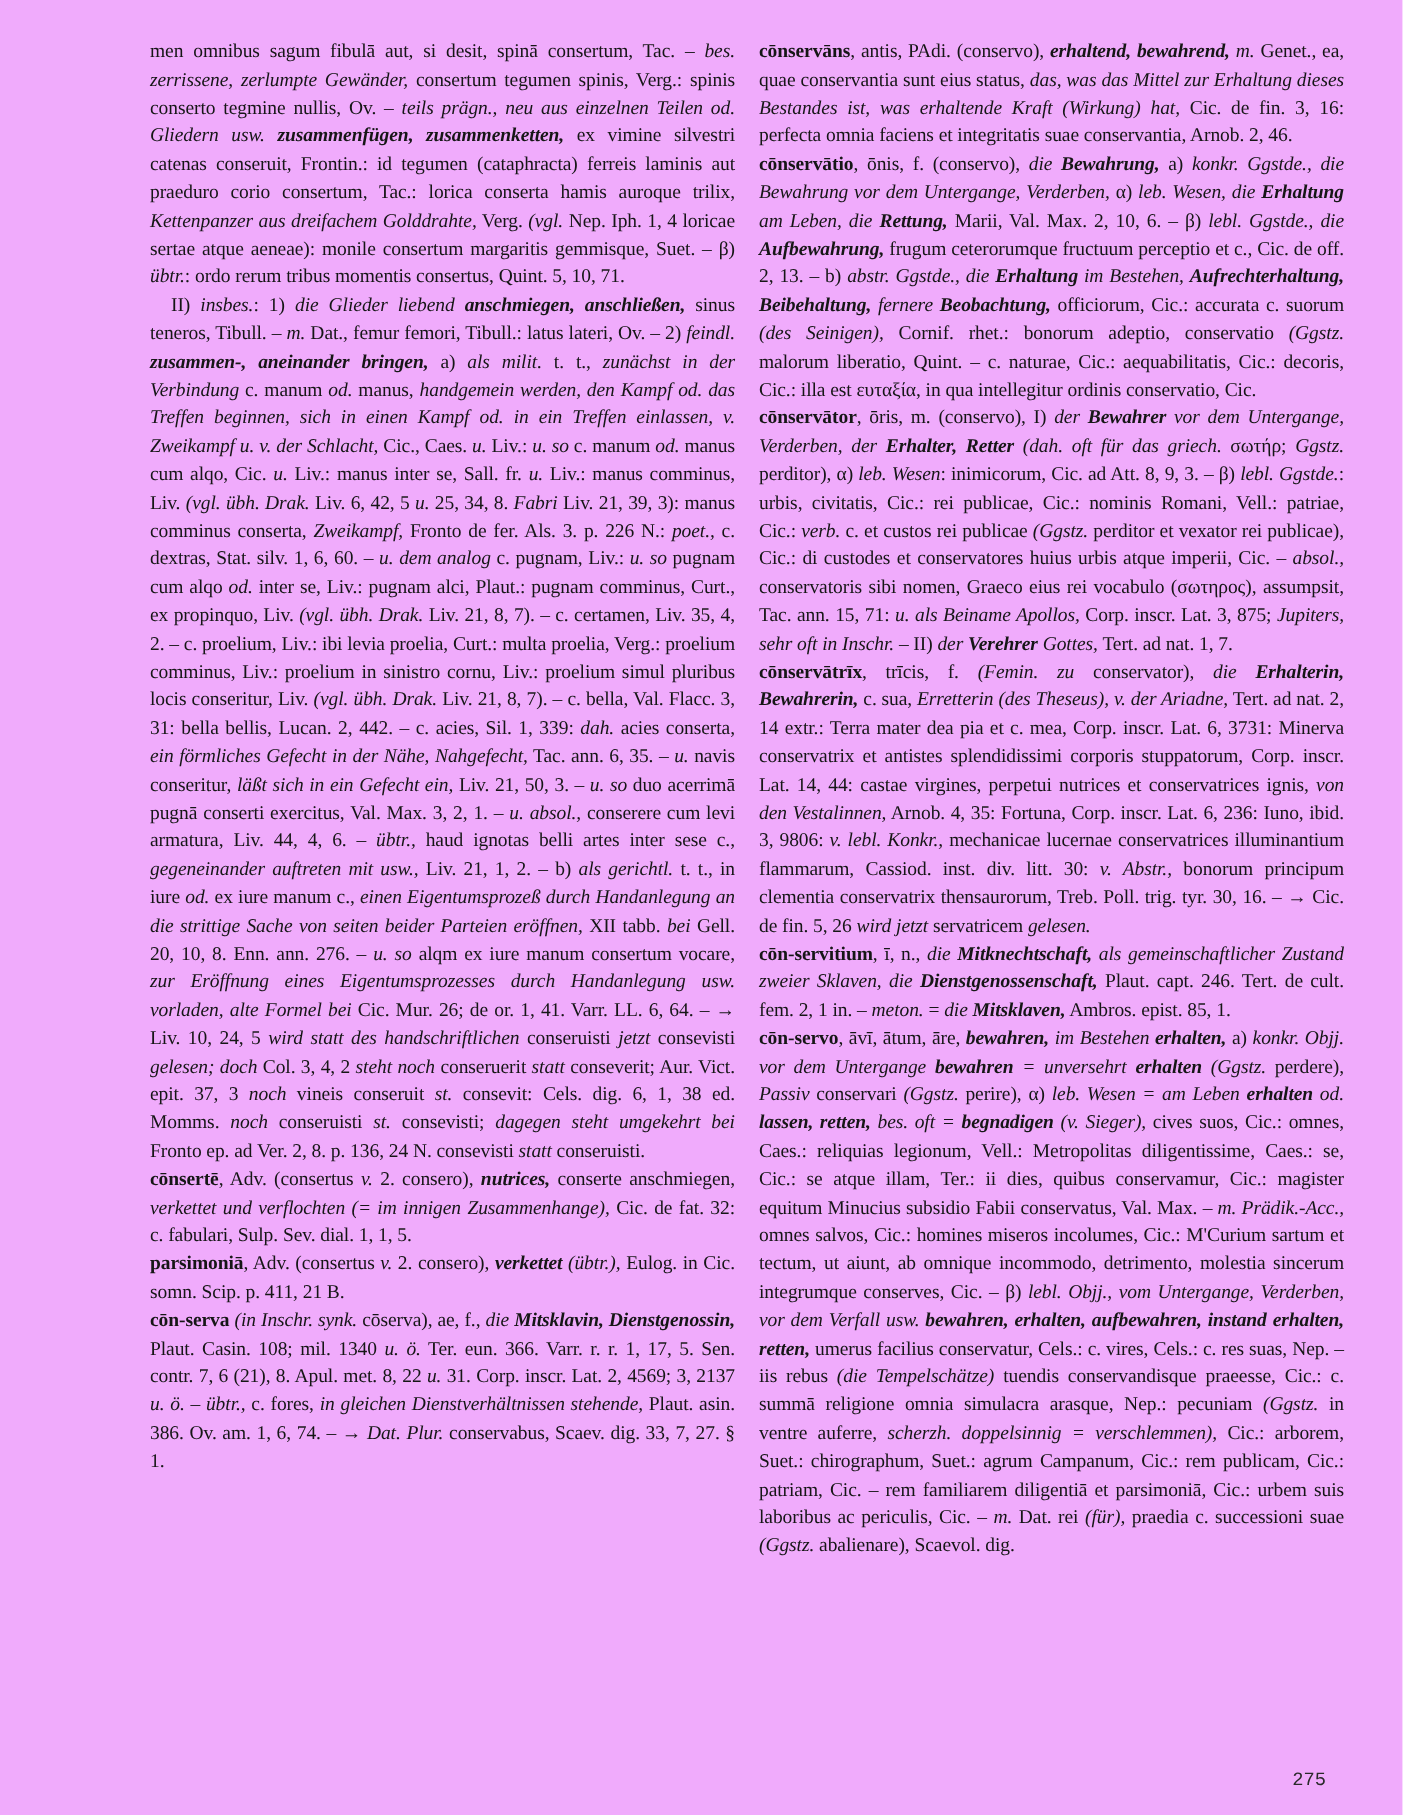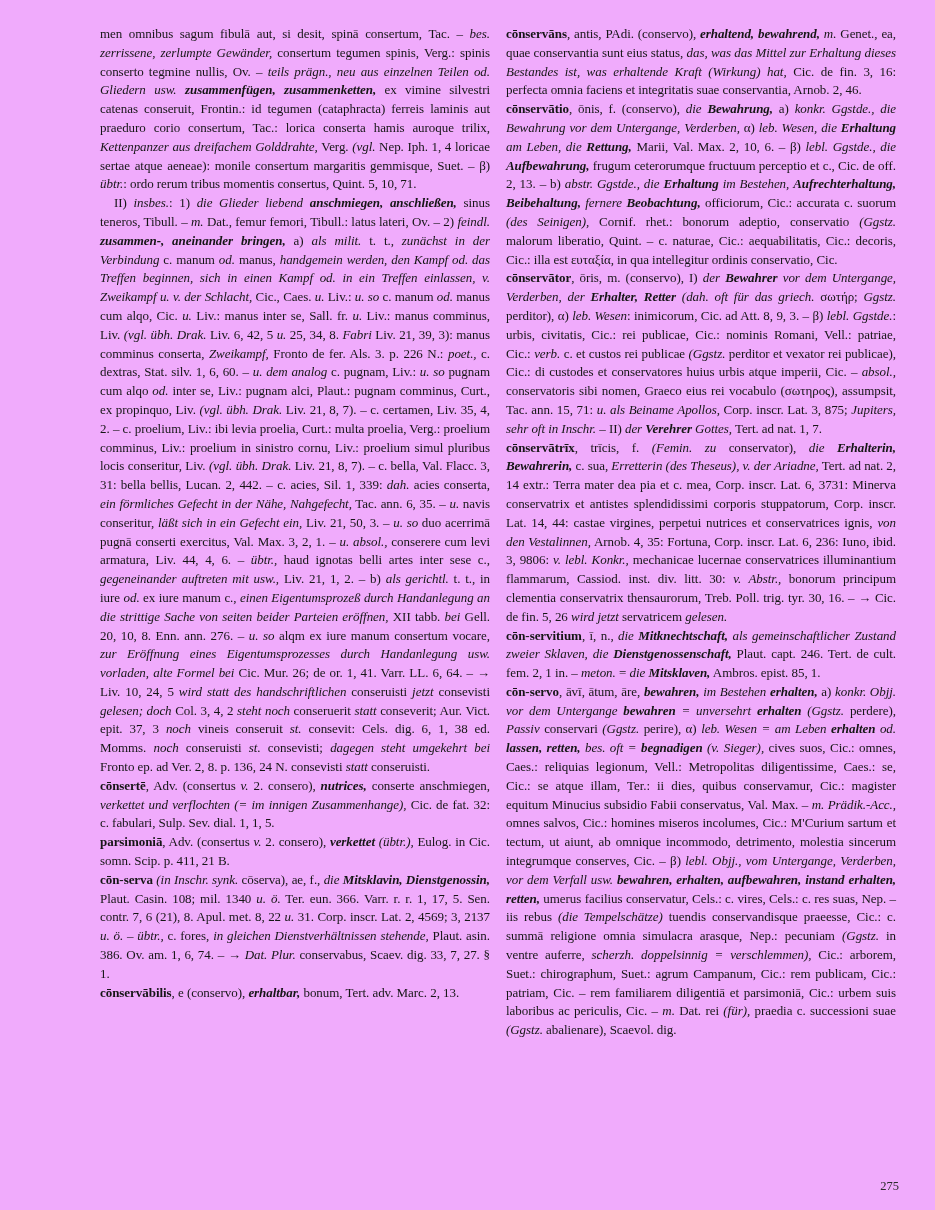--- a/index.html
+++ b/index.html
@@ -27,38 +27,38 @@
     text-align: justify;
     letter-spacing: -0.05px;
   }
   .para { margin: 0; }
   .para.indent { text-indent: 14px; }
   .hw { font-weight: bold; }
   .it { font-style: italic; }
   .bi { font-weight: bold; font-style: italic; }
   .page-number {
     position: absolute;
-    right: 36px;
+    right: 51px;
     bottom: 16px;
     font-size: 12.5px;
     color: #2a2a2a;
+    font-family: Liberation Mono, monospace;
   }
 </style>
 </head>
 <body>
 
 <div class="page">
   <div class="columns">
     <div class="col">
         <p class="para"><span>men omnibus sagum fibulā aut, si desit, spinā consertum, Tac. – </span><span class="it">bes. zerrissene, zerlumpte Gewänder,</span><span> consertum tegumen spinis, Verg.: spinis conserto tegmine nullis, Ov. – </span><span class="it">teils prägn., neu aus einzelnen Teilen od. Gliedern usw. </span><span class="bi">zusammenfügen, zusammenketten,</span><span> ex vimine silvestri catenas conseruit, Frontin.: id tegumen (cataphracta) ferreis laminis aut praeduro corio consertum, Tac.: lorica conserta hamis auroque trilix, </span><span class="it">Kettenpanzer aus dreifachem Golddrahte,</span><span> Verg. </span><span class="it">(vgl.</span><span> Nep. Iph. 1, 4 loricae sertae atque aeneae): monile consertum margaritis gemmisque, Suet. – β) </span><span class="it">übtr.</span><span>: ordo rerum tribus momentis consertus, Quint. 5, 10, 71.</span></p>
         <p class="para indent"><span>II) </span><span class="it">insbes.</span><span>: 1) </span><span class="it">die Glieder liebend </span><span class="bi">anschmiegen, anschließen,</span><span> sinus teneros, Tibull. – </span><span class="it">m.</span><span> Dat., femur femori, Tibull.: latus lateri, Ov. – 2) </span><span class="it">feindl. </span><span class="bi">zusammen-, aneinander bringen,</span><span> a) </span><span class="it">als milit.</span><span> t. t., </span><span class="it">zunächst in der Verbindung</span><span> c. manum </span><span class="it">od.</span><span> manus, </span><span class="it">handgemein werden, den Kampf od. das Treffen beginnen, sich in einen Kampf od. in ein Treffen einlassen, v. Zweikampf u. v. der Schlacht,</span><span> Cic., Caes. </span><span class="it">u.</span><span> Liv.: </span><span class="it">u. so</span><span> c. manum </span><span class="it">od.</span><span> manus cum alqo, Cic. </span><span class="it">u.</span><span> Liv.: manus inter se, Sall. fr. </span><span class="it">u.</span><span> Liv.: manus comminus, Liv. </span><span class="it">(vgl. übh. Drak.</span><span> Liv. 6, 42, 5 </span><span class="it">u.</span><span> 25, 34, 8. </span><span class="it">Fabri</span><span> Liv. 21, 39, 3): manus comminus conserta, </span><span class="it">Zweikampf,</span><span> Fronto de fer. Als. 3. p. 226 N.: </span><span class="it">poet.,</span><span> c. dextras, Stat. silv. 1, 6, 60. – </span><span class="it">u. dem analog</span><span> c. pugnam, Liv.: </span><span class="it">u. so</span><span> pugnam cum alqo </span><span class="it">od.</span><span> inter se, Liv.: pugnam alci, Plaut.: pugnam comminus, Curt., ex propinquo, Liv. </span><span class="it">(vgl. übh. Drak.</span><span> Liv. 21, 8, 7). – c. certamen, Liv. 35, 4, 2. – c. proelium, Liv.: ibi levia proelia, Curt.: multa proelia, Verg.: proelium comminus, Liv.: proelium in sinistro cornu, Liv.: proelium simul pluribus locis conseritur, Liv. </span><span class="it">(vgl. übh. Drak.</span><span> Liv. 21, 8, 7). – c. bella, Val. Flacc. 3, 31: bella bellis, Lucan. 2, 442. – c. acies, Sil. 1, 339: </span><span class="it">dah.</span><span> acies conserta, </span><span class="it">ein förmliches Gefecht in der Nähe, Nahgefecht,</span><span> Tac. ann. 6, 35. – </span><span class="it">u.</span><span> navis conseritur, </span><span class="it">läßt sich in ein Gefecht ein,</span><span> Liv. 21, 50, 3. – </span><span class="it">u. so</span><span> duo acerrimā pugnā conserti exercitus, Val. Max. 3, 2, 1. – </span><span class="it">u. absol.,</span><span> conserere cum levi armatura, Liv. 44, 4, 6. – </span><span class="it">übtr.,</span><span> haud ignotas belli artes inter sese c., </span><span class="it">gegeneinander auftreten mit usw.,</span><span> Liv. 21, 1, 2. – b) </span><span class="it">als gerichtl.</span><span> t. t., in iure </span><span class="it">od.</span><span> ex iure manum c., </span><span class="it">einen Eigentumsprozeß durch Handanlegung an die strittige Sache von seiten beider Parteien eröffnen,</span><span> XII tabb. </span><span class="it">bei</span><span> Gell. 20, 10, 8. Enn. ann. 276. – </span><span class="it">u. so</span><span> alqm ex iure manum consertum vocare, </span><span class="it">zur Eröffnung eines Eigentumsprozesses durch Handanlegung usw. vorladen, alte Formel bei</span><span> Cic. Mur. 26; de or. 1, 41. Varr. LL. 6, 64. – → Liv. 10, 24, 5 </span><span class="it">wird statt des handschriftlichen</span><span> conseruisti </span><span class="it">jetzt</span><span> consevisti </span><span class="it">gelesen; doch</span><span> Col. 3, 4, 2 </span><span class="it">steht noch</span><span> conseruerit </span><span class="it">statt</span><span> conseverit; Aur. Vict. epit. 37, 3 </span><span class="it">noch</span><span> vineis conseruit </span><span class="it">st.</span><span> consevit: Cels. dig. 6, 1, 38 ed. Momms. </span><span class="it">noch</span><span> conseruisti </span><span class="it">st.</span><span> consevisti; </span><span class="it">dagegen steht umgekehrt bei</span><span> Fronto ep. ad Ver. 2, 8. p. 136, 24 N. consevisti </span><span class="it">statt</span><span> conseruisti.</span></p>
         <p class="para"><span class="hw">cōnsertē</span><span>, Adv. (consertus </span><span class="it">v.</span><span> 2. consero), </span><span class="bi">nutrices,</span><span> conserte anschmiegen, </span><span class="it">verkettet und verflochten (= im innigen Zusammenhange),</span><span> Cic. de fat. 32: c. fabulari, Sulp. Sev. dial. 1, 1, 5.</span></p>
         <p class="para"><span class="hw">parsimoniā</span><span>, Adv. (consertus </span><span class="it">v.</span><span> 2. consero), </span><span class="bi">verkettet</span><span class="it"> (übtr.),</span><span> Eulog. in Cic. somn. Scip. p. 411, 21 B.</span></p>
         <p class="para"><span class="hw">cōn-serva</span><span> </span><span class="it">(in Inschr. synk.</span><span> cōserva), ae, f., </span><span class="it">die </span><span class="bi">Mitsklavin, Dienstgenossin,</span><span> Plaut. Casin. 108; mil. 1340 </span><span class="it">u. ö.</span><span> Ter. eun. 366. Varr. r. r. 1, 17, 5. Sen. contr. 7, 6 (21), 8. Apul. met. 8, 22 </span><span class="it">u.</span><span> 31. Corp. inscr. Lat. 2, 4569; 3, 2137 </span><span class="it">u. ö.</span><span> – </span><span class="it">übtr.,</span><span> c. fores, </span><span class="it">in gleichen Dienstverhältnissen stehende,</span><span> Plaut. asin. 386. Ov. am. 1, 6, 74. – → </span><span class="it">Dat. Plur.</span><span> conservabus, Scaev. dig. 33, 7, 27. § 1.</span></p>
-        <p class="para"><span class="hw">cōnservābilis</span><span>, e (conservo), </span><span class="bi">erhaltbar,</span><span> bonum, Tert. adv. Marc. 2, 13.</span></p>
       </div>
     <div class="col">
         <p class="para"><span class="hw">cōnservāns</span><span>, antis, PAdi. (conservo), </span><span class="bi">erhaltend, bewahrend,</span><span> </span><span class="it">m.</span><span> Genet., ea, quae conservantia sunt eius status, </span><span class="it">das, was das Mittel zur Erhaltung dieses Bestandes ist, was erhaltende Kraft (Wirkung) hat,</span><span> Cic. de fin. 3, 16: perfecta omnia faciens et integritatis suae conservantia, Arnob. 2, 46.</span></p>
         <p class="para"><span class="hw">cōnservātio</span><span>, ōnis, f. (conservo), </span><span class="it">die </span><span class="bi">Bewahrung,</span><span> a) </span><span class="it">konkr. Ggstde., die Bewahrung vor dem Untergange, Verderben,</span><span> α) </span><span class="it">leb. Wesen, die </span><span class="bi">Erhaltung</span><span class="it"> am Leben, die </span><span class="bi">Rettung,</span><span> Marii, Val. Max. 2, 10, 6. – β) </span><span class="it">lebl. Ggstde., die </span><span class="bi">Aufbewahrung,</span><span> frugum ceterorumque fructuum perceptio et c., Cic. de off. 2, 13. – b) </span><span class="it">abstr. Ggstde., die </span><span class="bi">Erhaltung</span><span class="it"> im Bestehen, </span><span class="bi">Aufrechterhaltung, Beibehaltung,</span><span class="it"> fernere </span><span class="bi">Beobachtung,</span><span> officiorum, Cic.: accurata c. suorum </span><span class="it">(des Seinigen),</span><span> Cornif. rhet.: bonorum adeptio, conservatio </span><span class="it">(Ggstz.</span><span> malorum liberatio, Quint. – c. naturae, Cic.: aequabilitatis, Cic.: decoris, Cic.: illa est ευταξία, in qua intellegitur ordinis conservatio, Cic.</span></p>
         <p class="para"><span class="hw">cōnservātor</span><span>, ōris, m. (conservo), I) </span><span class="it">der </span><span class="bi">Bewahrer</span><span class="it"> vor dem Untergange, Verderben, der </span><span class="bi">Erhalter, Retter</span><span class="it"> (dah. oft für das griech.</span><span> σωτήρ; </span><span class="it">Ggstz.</span><span> perditor), α) </span><span class="it">leb. Wesen</span><span>: inimicorum, Cic. ad Att. 8, 9, 3. – β) </span><span class="it">lebl. Ggstde.</span><span>: urbis, civitatis, Cic.: rei publicae, Cic.: nominis Romani, Vell.: patriae, Cic.: </span><span class="it">verb.</span><span> c. et custos rei publicae </span><span class="it">(Ggstz.</span><span> perditor et vexator rei publicae), Cic.: di custodes et conservatores huius urbis atque imperii, Cic. – </span><span class="it">absol.,</span><span> conservatoris sibi nomen, Graeco eius rei vocabulo (σωτηρος), assumpsit, Tac. ann. 15, 71: </span><span class="it">u. als Beiname Apollos,</span><span> Corp. inscr. Lat. 3, 875; </span><span class="it">Jupiters, sehr oft in Inschr.</span><span> – II) </span><span class="it">der </span><span class="bi">Verehrer</span><span class="it"> Gottes,</span><span> Tert. ad nat. 1, 7.</span></p>
         <p class="para"><span class="hw">cōnservātrīx</span><span>, trīcis, f. </span><span class="it">(Femin. zu</span><span> conservator), </span><span class="it">die </span><span class="bi">Erhalterin, Bewahrerin,</span><span> c. sua, </span><span class="it">Erretterin (des Theseus), v. der Ariadne,</span><span> Tert. ad nat. 2, 14 extr.: Terra mater dea pia et c. mea, Corp. inscr. Lat. 6, 3731: Minerva conservatrix et antistes splendidissimi corporis stuppatorum, Corp. inscr. Lat. 14, 44: castae virgines, perpetui nutrices et conservatrices ignis, </span><span class="it">von den Vestalinnen,</span><span> Arnob. 4, 35: Fortuna, Corp. inscr. Lat. 6, 236: Iuno, ibid. 3, 9806: </span><span class="it">v. lebl. Konkr.,</span><span> mechanicae lucernae conservatrices illuminantium flammarum, Cassiod. inst. div. litt. 30: </span><span class="it">v. Abstr.,</span><span> bonorum principum clementia conservatrix thensaurorum, Treb. Poll. trig. tyr. 30, 16. – → Cic. de fin. 5, 26 </span><span class="it">wird jetzt</span><span> servatricem </span><span class="it">gelesen.</span></p>
         <p class="para"><span class="hw">cōn-servitium</span><span>, ī, n., </span><span class="it">die </span><span class="bi">Mitknechtschaft,</span><span class="it"> als gemeinschaftlicher Zustand zweier Sklaven, die </span><span class="bi">Dienstgenossenschaft,</span><span> Plaut. capt. 246. Tert. de cult. fem. 2, 1 in. – </span><span class="it">meton.</span><span> = </span><span class="it">die </span><span class="bi">Mitsklaven,</span><span> Ambros. epist. 85, 1.</span></p>
         <p class="para"><span class="hw">cōn-servo</span><span>, āvī, ātum, āre, </span><span class="bi">bewahren,</span><span class="it"> im Bestehen </span><span class="bi">erhalten,</span><span> a) </span><span class="it">konkr. Objj. vor dem Untergange </span><span class="bi">bewahren</span><span class="it"> = unversehrt </span><span class="bi">erhalten</span><span class="it"> (Ggstz.</span><span> perdere), </span><span class="it">Passiv</span><span> conservari </span><span class="it">(Ggstz.</span><span> perire), α) </span><span class="it">leb. Wesen = am Leben </span><span class="bi">erhalten</span><span class="it"> od. </span><span class="bi">lassen, retten,</span><span class="it"> bes. oft = </span><span class="bi">begnadigen</span><span class="it"> (v. Sieger),</span><span> cives suos, Cic.: omnes, Caes.: reliquias legionum, Vell.: Metropolitas diligentissime, Caes.: se, Cic.: se atque illam, Ter.: ii dies, quibus conservamur, Cic.: magister equitum Minucius subsidio Fabii conservatus, Val. Max. – </span><span class="it">m. Prädik.-Acc.,</span><span> omnes salvos, Cic.: homines miseros incolumes, Cic.: M'Curium sartum et tectum, ut aiunt, ab omnique incommodo, detrimento, molestia sincerum integrumque conserves, Cic. – β) </span><span class="it">lebl. Objj., vom Untergange, Verderben, vor dem Verfall usw. </span><span class="bi">bewahren, erhalten, aufbewahren, instand erhalten, retten,</span><span> umerus facilius conservatur, Cels.: c. vires, Cels.: c. res suas, Nep. – iis rebus </span><span class="it">(die Tempelschätze)</span><span> tuendis conservandisque praeesse, Cic.: c. summā religione omnia simulacra arasque, Nep.: pecuniam </span><span class="it">(Ggstz.</span><span> in ventre auferre, </span><span class="it">scherzh. doppelsinnig = verschlemmen),</span><span> Cic.: arborem, Suet.: chirographum, Suet.: agrum Campanum, Cic.: rem publicam, Cic.: patriam, Cic. – rem familiarem diligentiā et parsimoniā, Cic.: urbem suis laboribus ac periculis, Cic. – </span><span class="it">m.</span><span> Dat. rei </span><span class="it">(für),</span><span> praedia c. successioni suae </span><span class="it">(Ggstz.</span><span> abalienare), Scaevol. dig.</span></p>
       </div>
   </div>

